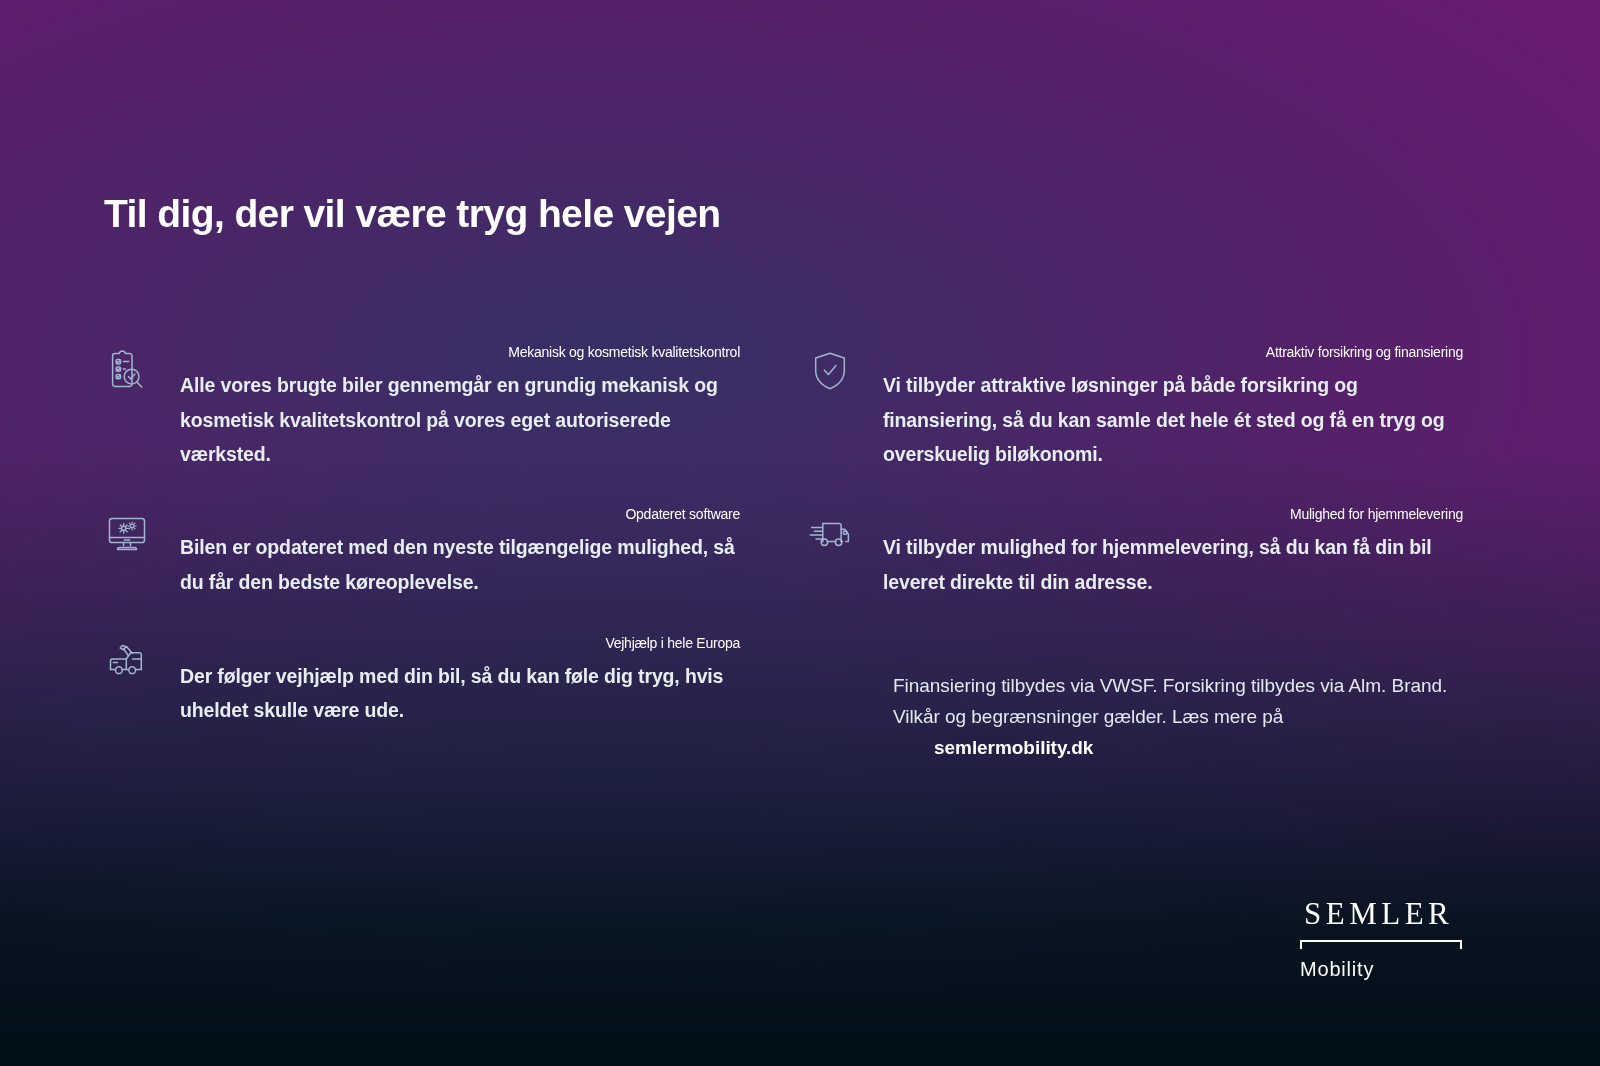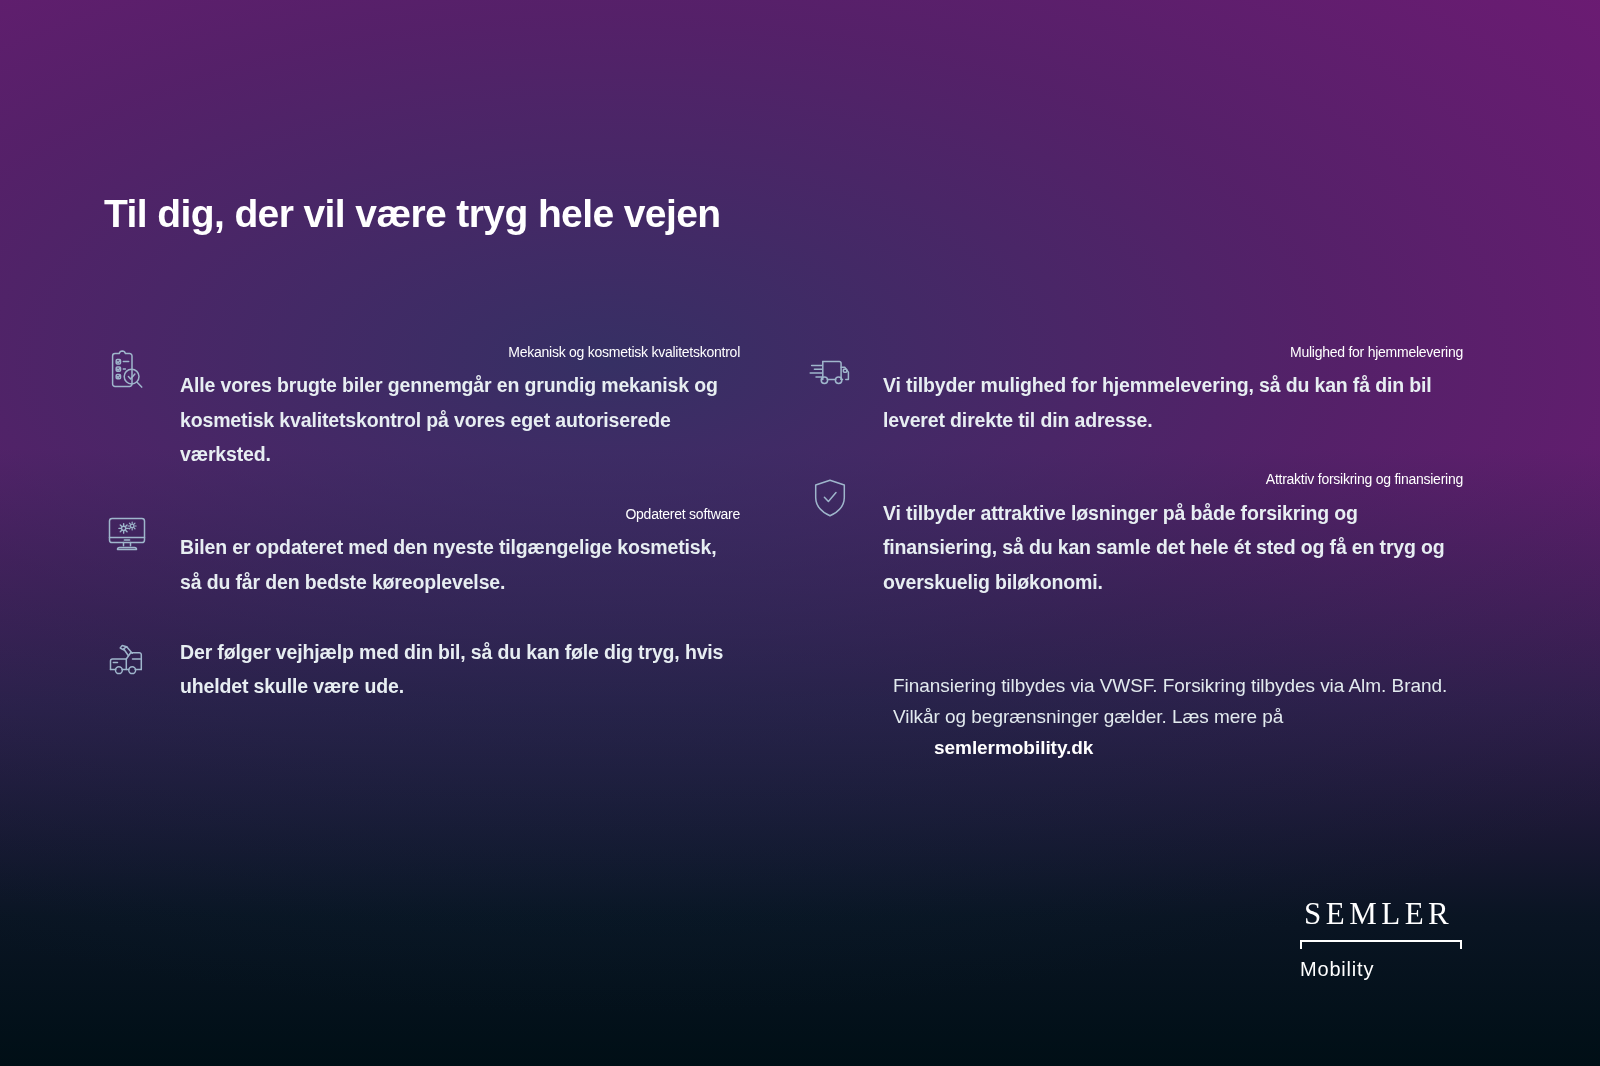--- a/index.html
+++ b/index.html
@@ -204,80 +204,81 @@
           <g transform="translate(25.8,13.6) scale(0.78)">
             <circle cx="5.6" cy="5.6" r="2.2"></circle>
             <path d="M5.6 0.5v2M5.6 8.7v2M0.5 5.6h2M8.7 5.6h2
                      M2 2l1.4 1.4M7.8 7.8l1.4 1.4
                      M9.2 2L7.8 3.4M3.4 7.8L2 9.2"></path>
           </g>
         </svg>
       </div>
       <div class="f-body">
         <div class="f-title">Opdateret software</div>
-        <div class="f-desc">Bilen er opdateret med den nyeste tilgængelige kosmetisk, så du får den bedste køreoplevelse.</div>
+        <div class="f-desc">Bilen er opdateret med den nyeste tilgængelige mulighed, så du får den bedste køreoplevelse.</div>
       </div>
     </div>
 
     <div class="feature">
       <div class="f-icon">
         <svg width="50" height="50" viewBox="0 0 50 50" fill="none" stroke="#9fb6cc" stroke-width="1.5" stroke-linecap="round" stroke-linejoin="round">
           <path d="M8.5 32.5V24a2 2 0 0 1 2-2h13.8l4.4-6.2h8.6a2 2 0 0 1 2 2v14.7"></path>
           <path d="M24.3 22v10.5"></path>
           <path d="M8.5 32.5h5.2M20.1 32.5h6.6M33.2 32.5h6.1"></path>
           <circle cx="16.9" cy="33.2" r="3.4"></circle>
           <circle cx="30.2" cy="33.2" r="3.4"></circle>
           <path d="M30.2 16.3l-5.5-6.6-3.1 2.1 4.7 6.7"></path>
           <path d="M24.7 9.7l-4.6-1.1-1.9 2.4 3.4 1.9"></path>
           <path d="M30.5 22h7.8"></path>
           <path d="M11.3 25.6h4.2"></path>
         </svg>
       </div>
       <div class="f-body">
+        <div class="f-title">Vejhjælp i hele Europa</div>
         <div class="f-desc">Der følger vejhjælp med din bil, så du kan føle dig tryg, hvis uheldet skulle være ude.</div>
       </div>
     </div>
 
   </div>
 
   <div class="col col-right">
+
+    <div class="feature">
+      <div class="f-icon">
+        <svg width="50" height="50" viewBox="0 0 50 50" fill="none" stroke="#9fb6cc" stroke-width="1.5" stroke-linecap="round" stroke-linejoin="round">
+          <path d="M25 7.2l14.3 4.8v12.4c0 8.4-5.9 14.6-14.3 18.4
+                   C16.6 39 10.7 32.8 10.7 24.4V12L25 7.2z"></path>
+          <path d="M19.4 24.3l4 4.2 7.6-9"></path>
+        </svg>
+      </div>
+      <div class="f-body">
+        <div class="f-title">Attraktiv forsikring og finansiering</div>
+        <div class="f-desc">Vi tilbyder attraktive løsninger på både forsikring og finansiering, så du kan samle det hele ét sted og få en tryg og overskuelig biløkonomi.</div>
+      </div>
+    </div>
 
     <div class="feature">
       <div class="f-icon">
         <svg width="50" height="50" viewBox="0 0 50 50" fill="none" stroke="#9fb6cc" stroke-width="1.5" stroke-linecap="round" stroke-linejoin="round">
           <path d="M17.8 15.5h16.4a1.9 1.9 0 0 1 1.9 1.9v16.1"></path>
           <path d="M36.1 21.2h3.6l3.7 4.9v7.4h-2.6"></path>
           <path d="M17.8 15.5v18h-1.2"></path>
           <path d="M22.4 33.5h8.2M36.1 33.5h1.4"></path>
           <circle cx="19.4" cy="34.3" r="3.2"></circle>
           <circle cx="33.6" cy="34.3" r="3.2"></circle>
           <rect x="38.4" y="23.3" width="3.4" height="2.9" rx="0.7"></rect>
           <path d="M6.6 19.5h10.2M9.4 23.3h7.4M5.2 27.1h11.6M11 30.9h5.8"></path>
         </svg>
       </div>
       <div class="f-body">
         <div class="f-title">Mulighed for hjemmelevering</div>
         <div class="f-desc">Vi tilbyder mulighed for hjemmelevering, så du kan få din bil leveret direkte til din adresse.</div>
       </div>
     </div>
 
-    <div class="feature">
-      <div class="f-icon">
-        <svg width="50" height="50" viewBox="0 0 50 50" fill="none" stroke="#9fb6cc" stroke-width="1.5" stroke-linecap="round" stroke-linejoin="round">
-          <path d="M25 7.2l14.3 4.8v12.4c0 8.4-5.9 14.6-14.3 18.4
-                   C16.6 39 10.7 32.8 10.7 24.4V12L25 7.2z"></path>
-          <path d="M19.4 24.3l4 4.2 7.6-9"></path>
-        </svg>
-      </div>
-      <div class="f-body">
-        <div class="f-title">Attraktiv forsikring og finansiering</div>
-        <div class="f-desc">Vi tilbyder attraktive løsninger på både forsikring og finansiering, så du kan samle det hele ét sted og få en tryg og overskuelig biløkonomi.</div>
-      </div>
-    </div>
-
   </div>
 
   <div class="disclaimer">
     <div>Finansiering tilbydes via VWSF. Forsikring tilbydes via Alm. Brand.</div>
     <div><span>Vilkår og begrænsninger gælder. Læs mere på </span><b>semlermobility.dk</b></div>
   </div>
 
   <div class="logo">
     <div class="logo-word">SEMLER</div>
     <div class="logo-rule">

